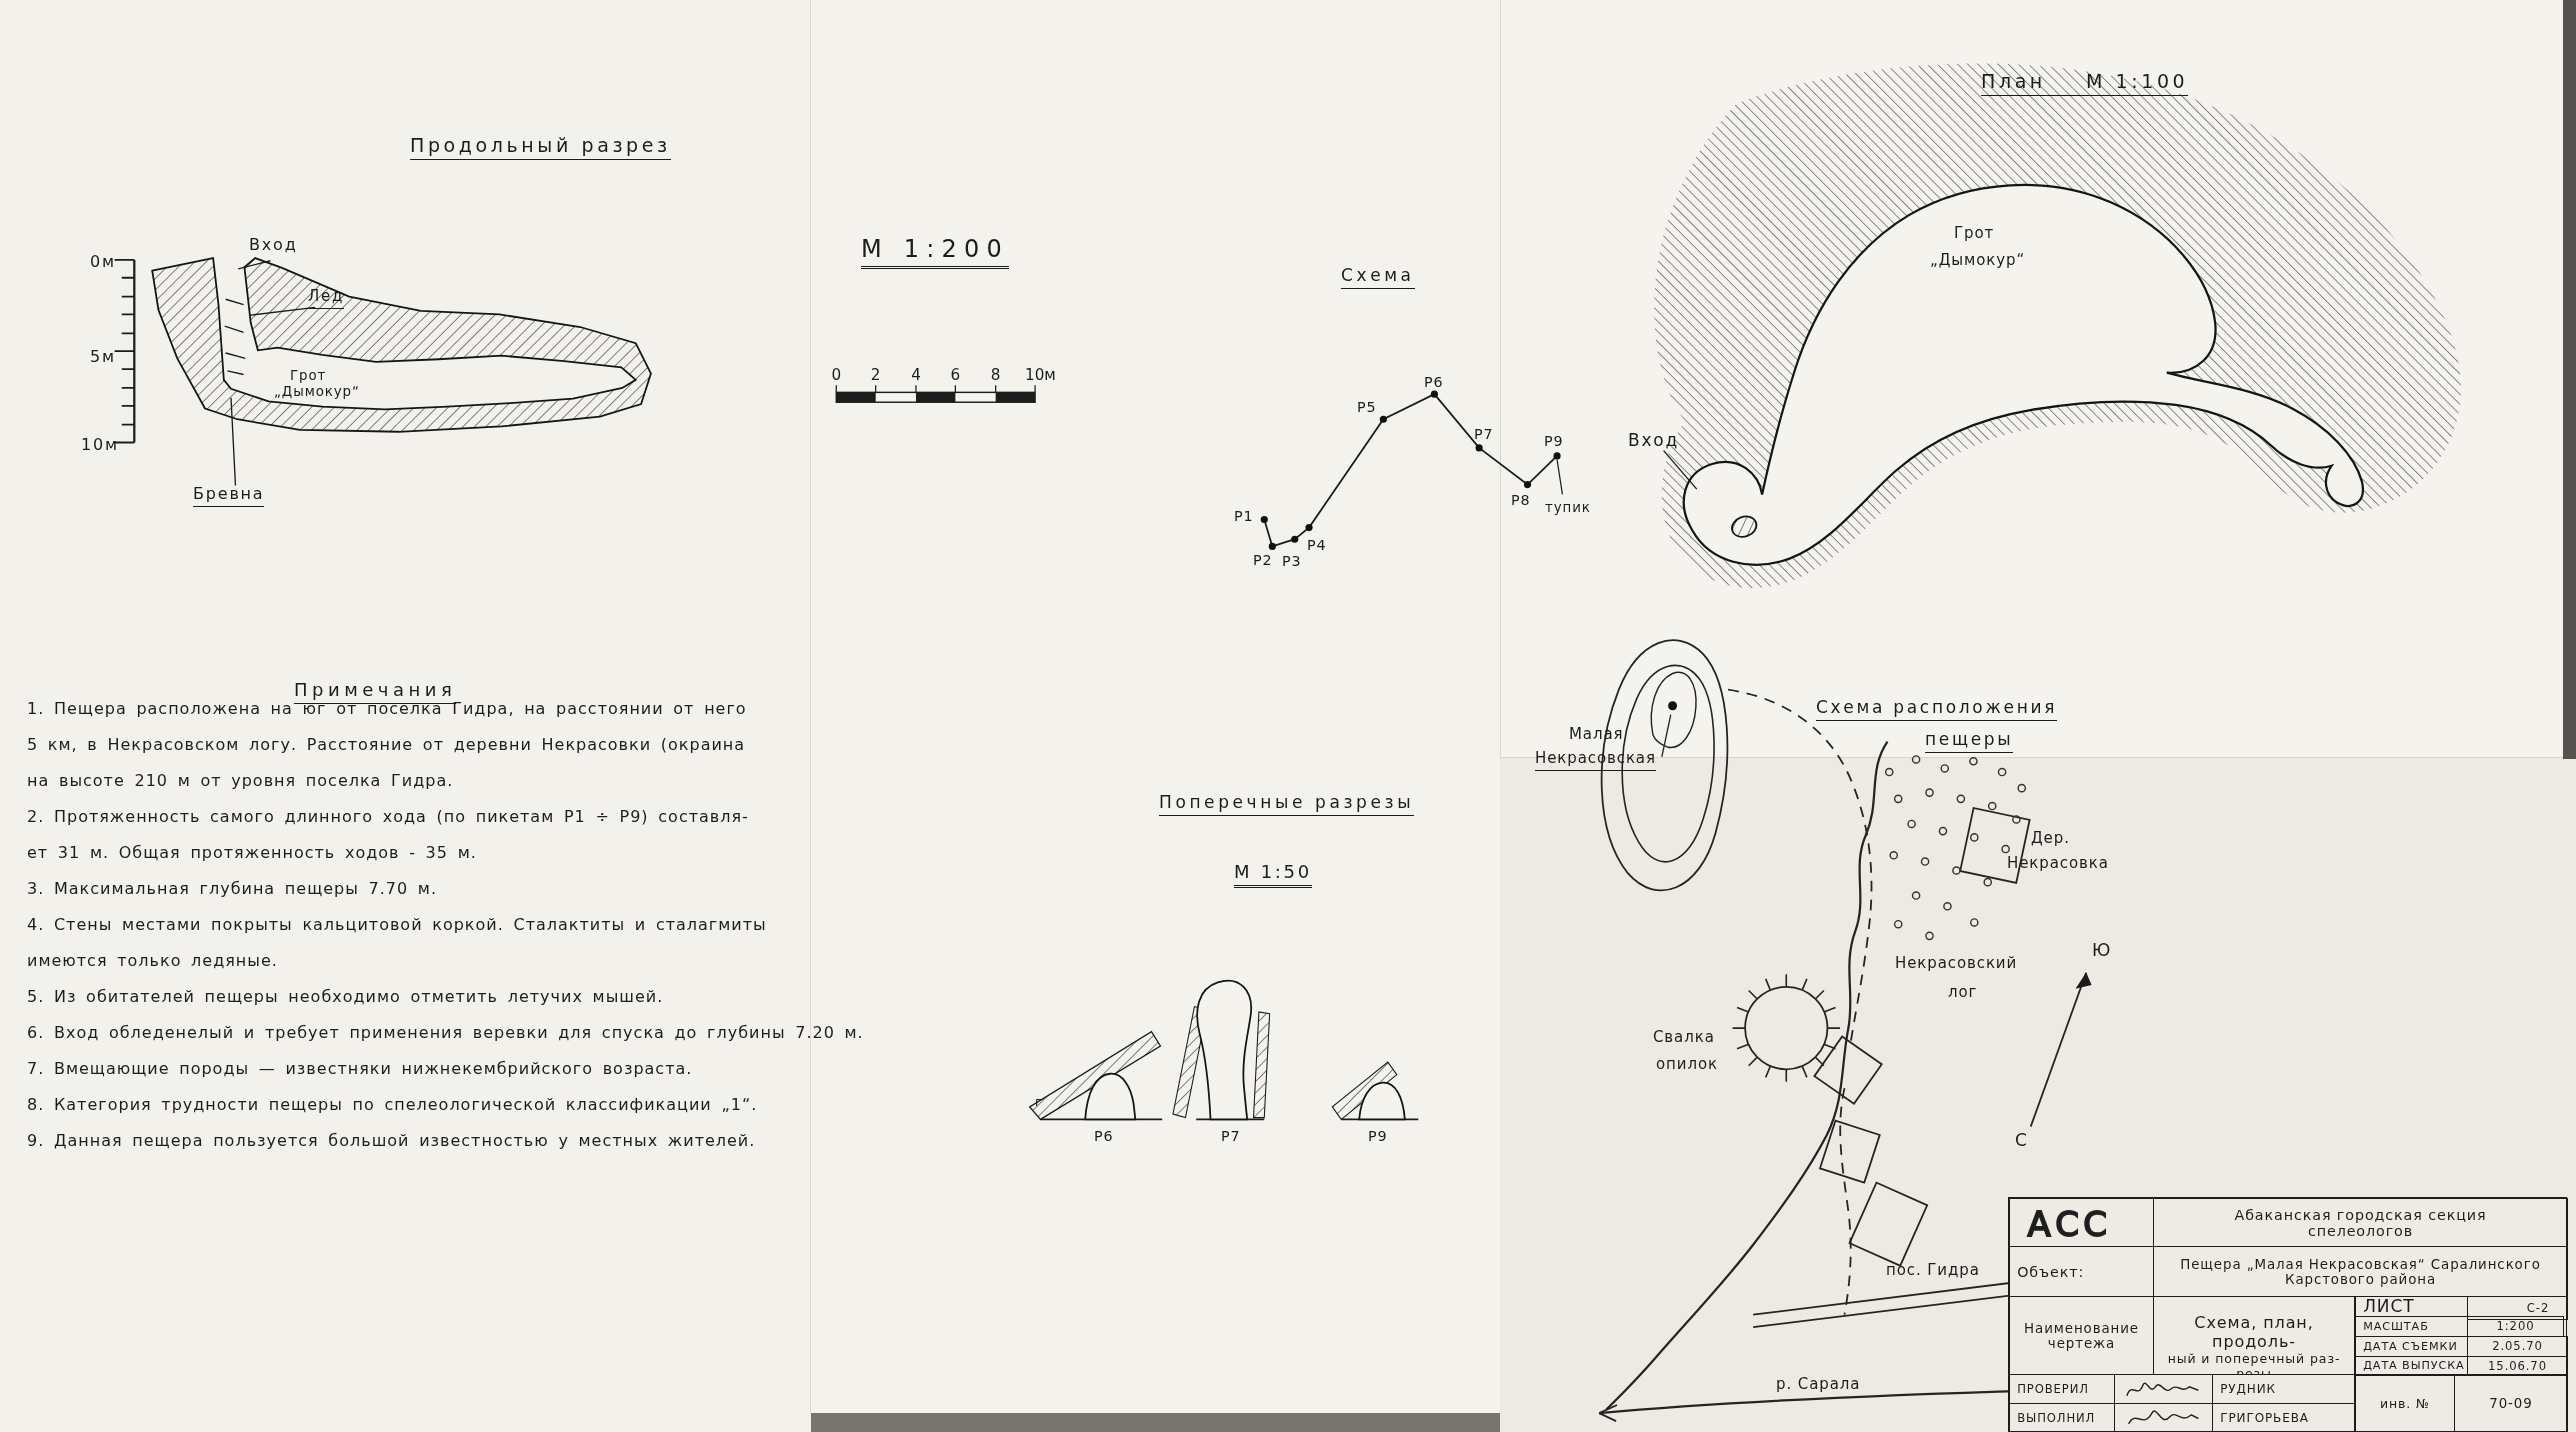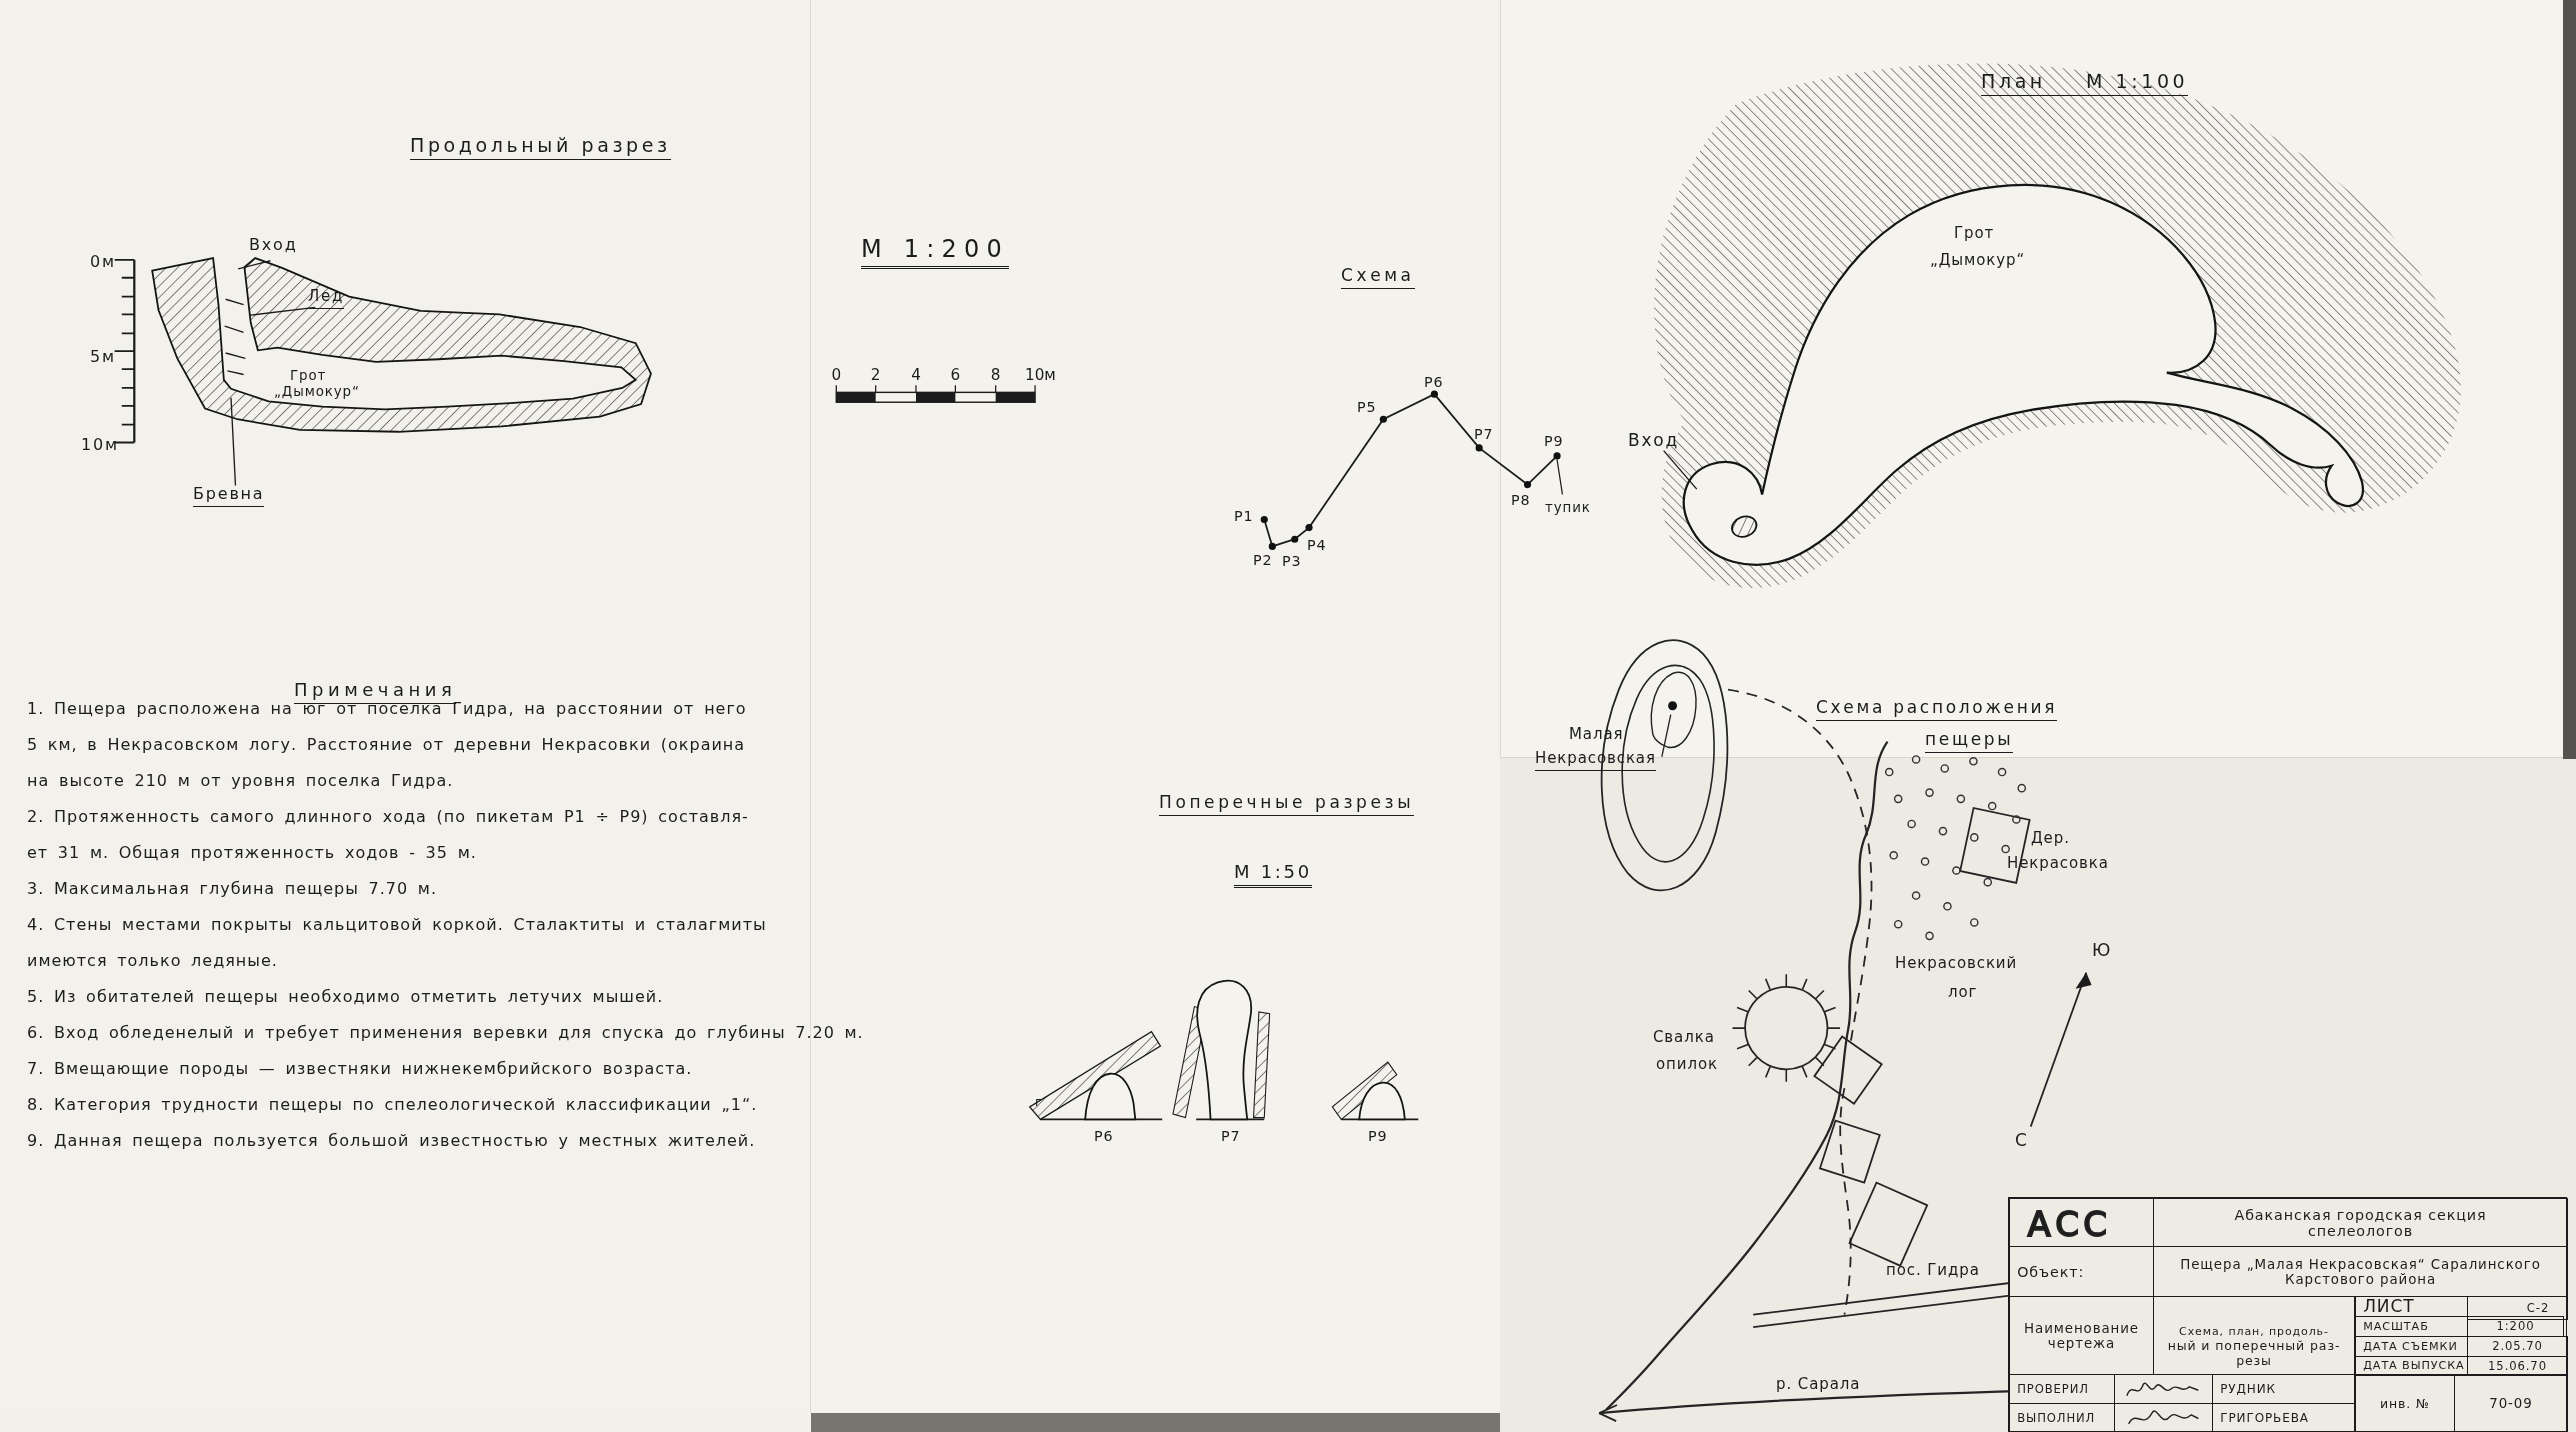--- a/index.html
+++ b/index.html
@@ -289,21 +289,21 @@
     <div class="cell cc" style="left:144px;top:48px;width:415px;height:51px;flex-direction:column;">
       <div class="txt" style="font-size:13.4px;">Пещера „Малая Некрасовская“ Саралинского</div>
       <div class="txt" style="font-size:13.4px;">Карстового района</div>
     </div>
 
     <div class="cell cc" style="left:0;top:98px;width:145px;height:79px;flex-direction:column;">
       <div class="txt" style="font-size:13.4px;">Наименование</div>
       <div class="txt" style="font-size:13.4px;">чертежа</div>
     </div>
     <div class="cell cc" style="left:144px;top:98px;width:202px;height:79px;flex-direction:column;">
-      <div class="txt" style="font-size:11px;margin-top:22px;">Схема, план, продоль-</div>
+      <div class="txt" style="font-size:16px;margin-top:22px;">Схема, план, продоль-</div>
       <div class="txt" style="font-size:12.5px;">ный и поперечный раз-</div>
       <div class="txt" style="font-size:12.5px;">резы</div>
     </div>
 
     <div class="cell cl" style="left:346px;top:98px;width:113px;height:20.6px;">
       <div class="txt" style="font-size:17px;">ЛИСТ</div>
       </div>
     <div class="cell cc" style="left:458px;top:98px;width:101px;height:24px;padding-left:41px;">
       <div class="txt" style="font-size:11.6px;">С-2</div>
       </div>

